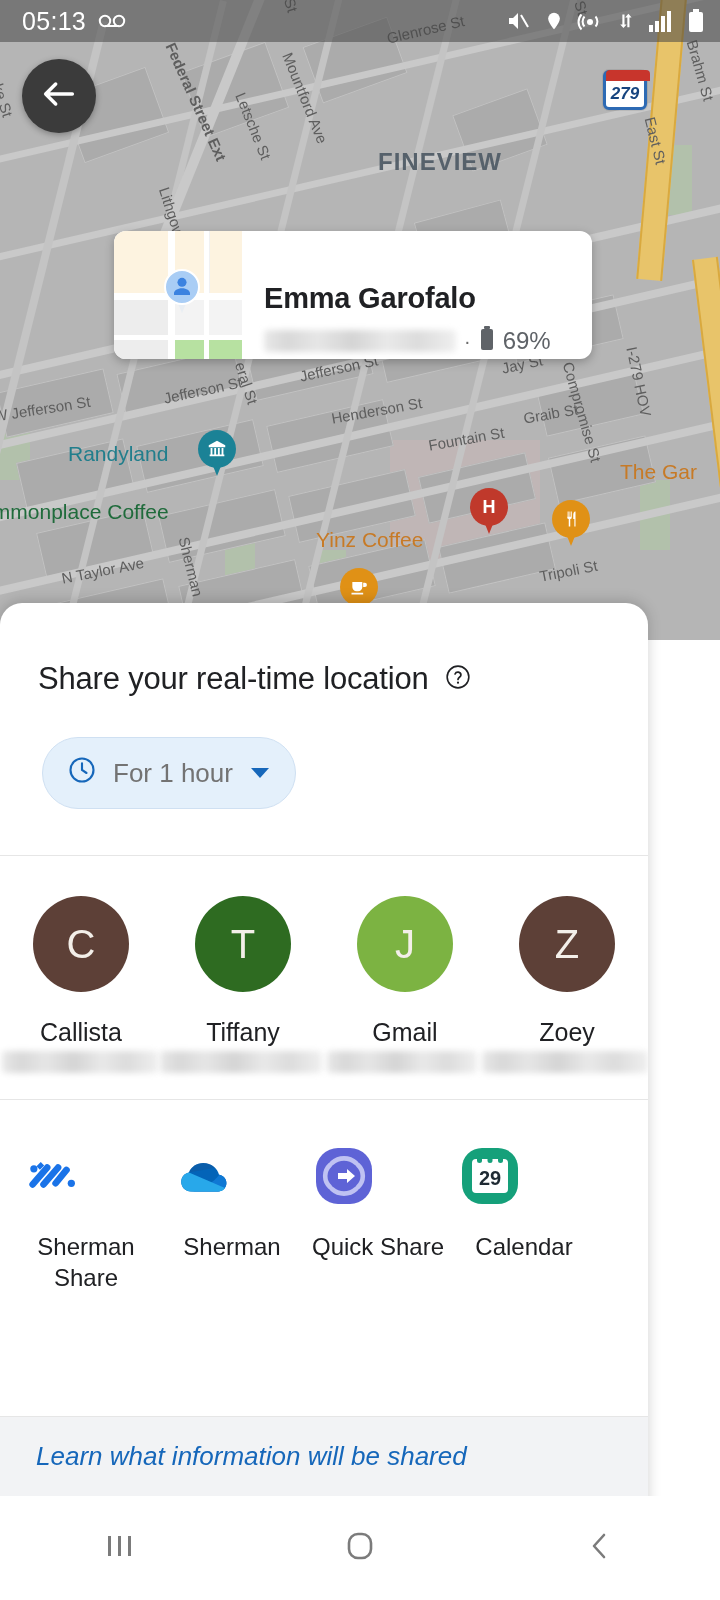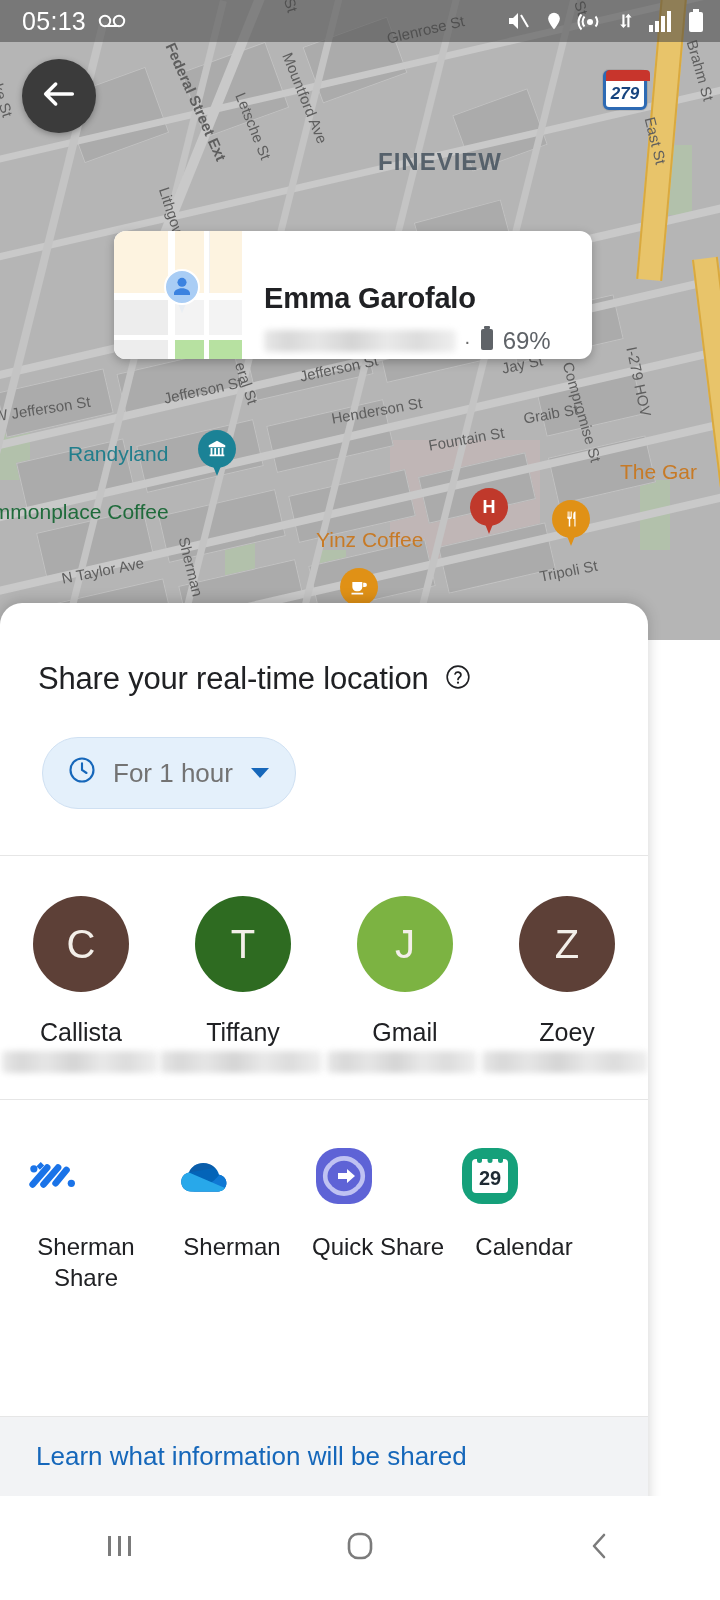--- a/index.html
+++ b/index.html
@@ -195,21 +195,21 @@
   .appname {
     margin-top:22px; font-size:24px; color:#202124;
     text-align:center; line-height:1.28; width:136px;
   }
 
   .learnbar {
     position:absolute; left:0; bottom:104px; width:720px; height:80px;
     background:#f2f3f5; display:flex; align-items:center;
     padding-left:36px; border-top:1px solid #e6e6e6;
   }
-  .learnlink { color:#1667ba; font-size:26px; }
+  .learnlink { color:#1667ba; font-size:26px;font-style:italic; }
 
   
   #navbar {
     position:absolute; left:0; bottom:0; width:720px; height:104px;
     background:#ffffff; display:flex; align-items:center; z-index:60;
   }
   .navbtn { flex:1; display:flex; align-items:center; justify-content:center; }
 </style>
 </head>
 <body>

